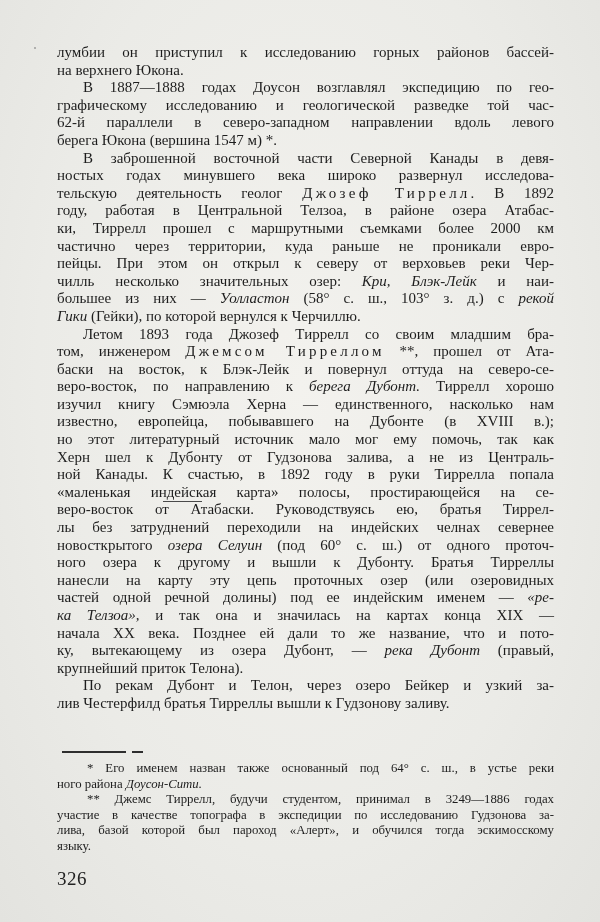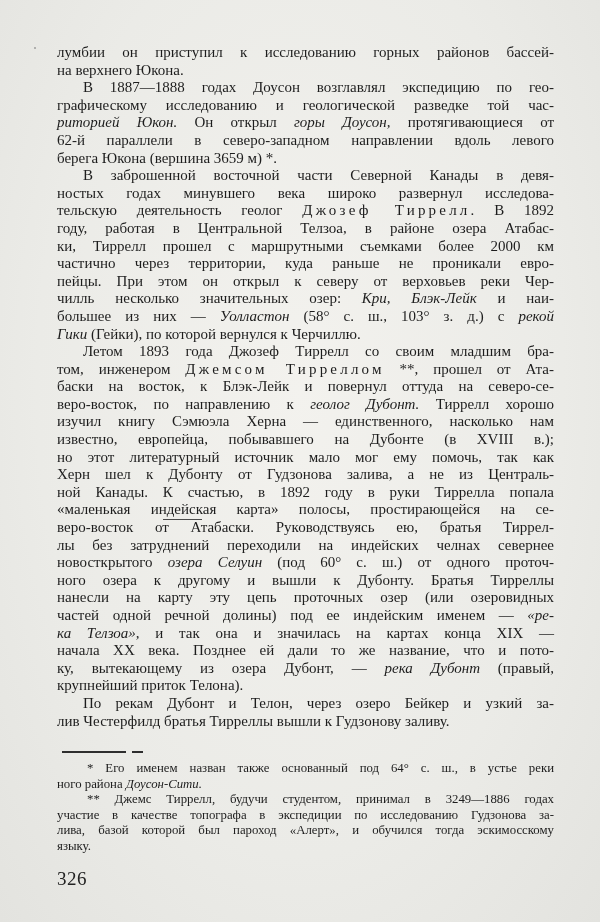--- a/index.html
+++ b/index.html
@@ -70,41 +70,40 @@
   <span class="speck speck-1"></span>
 
   <div class="body-text" id="body-text">
       <div class="para">
         <div class="line"><span class="s-n">лумбии он приступил к исследованию горных районов бассей-</span></div>
         <div class="line last"><span class="s-n">на верхнего Юкона.</span></div>
       </div>
       <div class="para indent">
         <div class="line"><span class="s-n">В 1887—1888 годах Доусон возглавлял экспедицию по гео-</span></div>
         <div class="line"><span class="s-n">графическому исследованию и геологической разведке той час-</span></div>
-        <div class="line"><span class="s-i">риторией Юкон.</span><span class="s-n"> Он открыл </span><span class="s-i">горы Доусон,</span><span class="s-n"> протягивающиеся от</span></div>
         <div class="line"><span class="s-n">62-й параллели в северо-западном направлении вдоль левого</span></div>
-        <div class="line last"><span class="s-n">берега Юкона (вершина 3659 м) *.</span></div>
+        <div class="line last"><span class="s-n">берега Юкона (вершина 1547 м) *.</span></div>
       </div>
       <div class="para indent">
         <div class="line"><span class="s-n">В заброшенной восточной части Северной Канады в девя-</span></div>
         <div class="line"><span class="s-n">ностых годах минувшего века широко развернул исследова-</span></div>
         <div class="line"><span class="s-n">тельскую деятельность геолог </span><span class="s-sp">Джозеф Тиррелл</span><span class="s-n">. В 1892</span></div>
         <div class="line"><span class="s-n">году, работая в Центральной Телзоа, в районе озера Атабас-</span></div>
         <div class="line"><span class="s-n">ки, Тиррелл прошел с маршрутными съемками более 2000 км</span></div>
         <div class="line"><span class="s-n">частично через территории, куда раньше не проникали евро-</span></div>
         <div class="line"><span class="s-n">пейцы. При этом он открыл к северу от верховьев реки Чер-</span></div>
         <div class="line"><span class="s-n">чилль несколько значительных озер: </span><span class="s-i">Кри, Блэк-Лейк</span><span class="s-n"> и наи-</span></div>
         <div class="line"><span class="s-n">большее из них — </span><span class="s-i">Уолластон</span><span class="s-n"> (58° с. ш., 103° з. д.) с </span><span class="s-i">рекой</span></div>
         <div class="line last"><span class="s-i">Гики</span><span class="s-n"> (Гейки), по которой вернулся к Черчиллю.</span></div>
       </div>
       <div class="para indent">
         <div class="line"><span class="s-n">Летом 1893 года Джозеф Тиррелл со своим младшим бра-</span></div>
         <div class="line"><span class="s-n">том, инженером </span><span class="s-sp">Джемсом Тирреллом</span><span class="s-n"> **, прошел от Ата-</span></div>
         <div class="line"><span class="s-n">баски на восток, к Блэк-Лейк и повернул оттуда на северо-се-</span></div>
-        <div class="line"><span class="s-n">веро-восток, по направлению к </span><span class="s-i">геолог Дубонт.</span><span class="s-n"> Тиррелл хорошо</span></div>
+        <div class="line"><span class="s-n">веро-восток, по направлению к </span><span class="s-i">берега Дубонт.</span><span class="s-n"> Тиррелл хорошо</span></div>
         <div class="line"><span class="s-n">изучил книгу Сэмюэла Херна — единственного, насколько нам</span></div>
         <div class="line"><span class="s-n">известно, европейца, побывавшего на Дубонте (в XVIII в.);</span></div>
         <div class="line"><span class="s-n">но этот литературный источник мало мог ему помочь, так как</span></div>
         <div class="line"><span class="s-n">Херн шел к Дубонту от Гудзонова залива, а не из Централь-</span></div>
         <div class="line"><span class="s-n">ной Канады. </span><span class="s-u">К сч</span><span class="s-n">астью, в 1892 году в руки Тиррелла попала</span></div>
         <div class="line"><span class="s-n">«маленькая индейская карта» полосы, простирающейся на се-</span></div>
         <div class="line"><span class="s-n">веро-восток от Атабаски. Руководствуясь ею, братья Тиррел-</span></div>
         <div class="line"><span class="s-n">лы без затруднений переходили на индейских челнах севернее</span></div>
         <div class="line"><span class="s-n">новосткрытого </span><span class="s-i">озера Селуин</span><span class="s-n"> (под 60° с. ш.) от одного проточ-</span></div>
         <div class="line"><span class="s-n">ного озера к другому и вышли к Дубонту. Братья Тирреллы</span></div>

